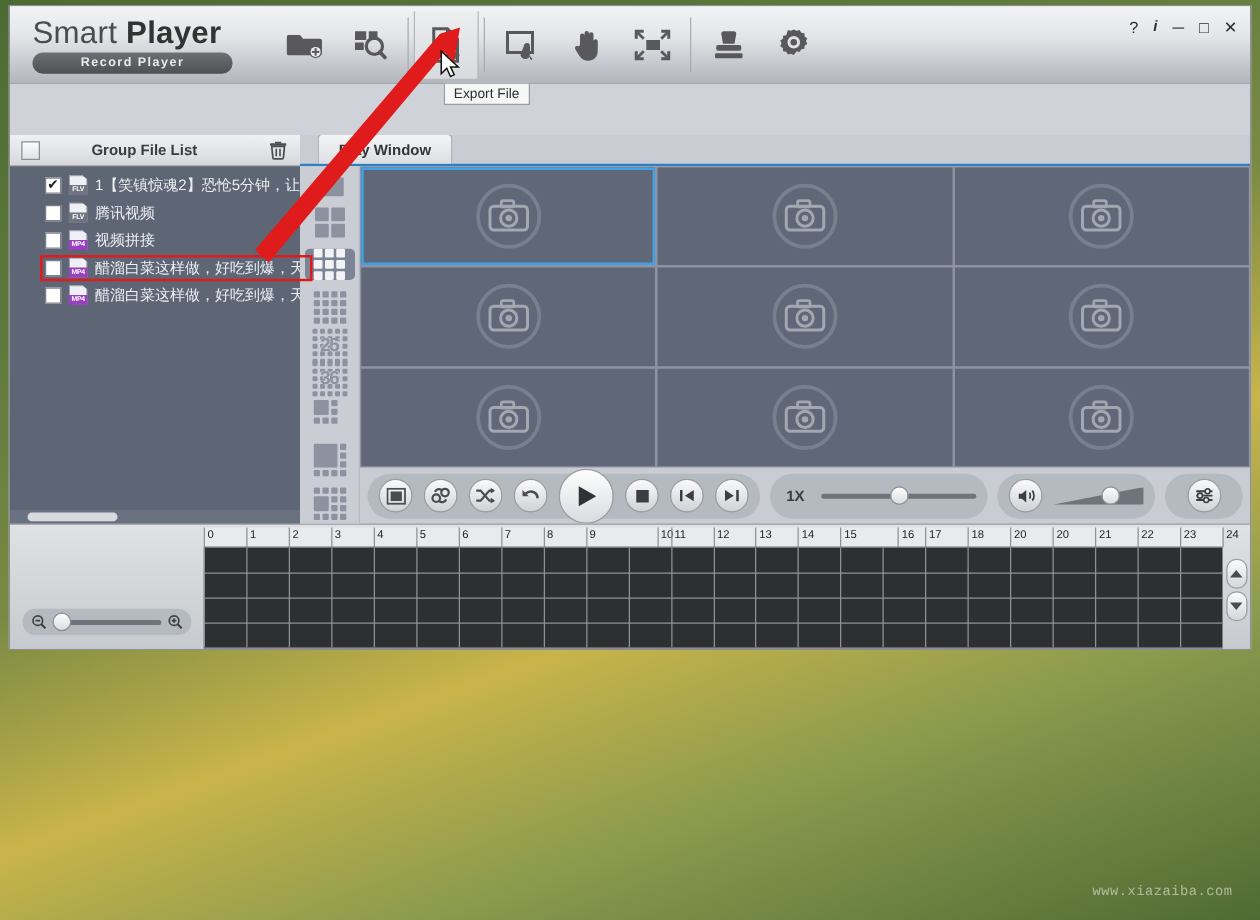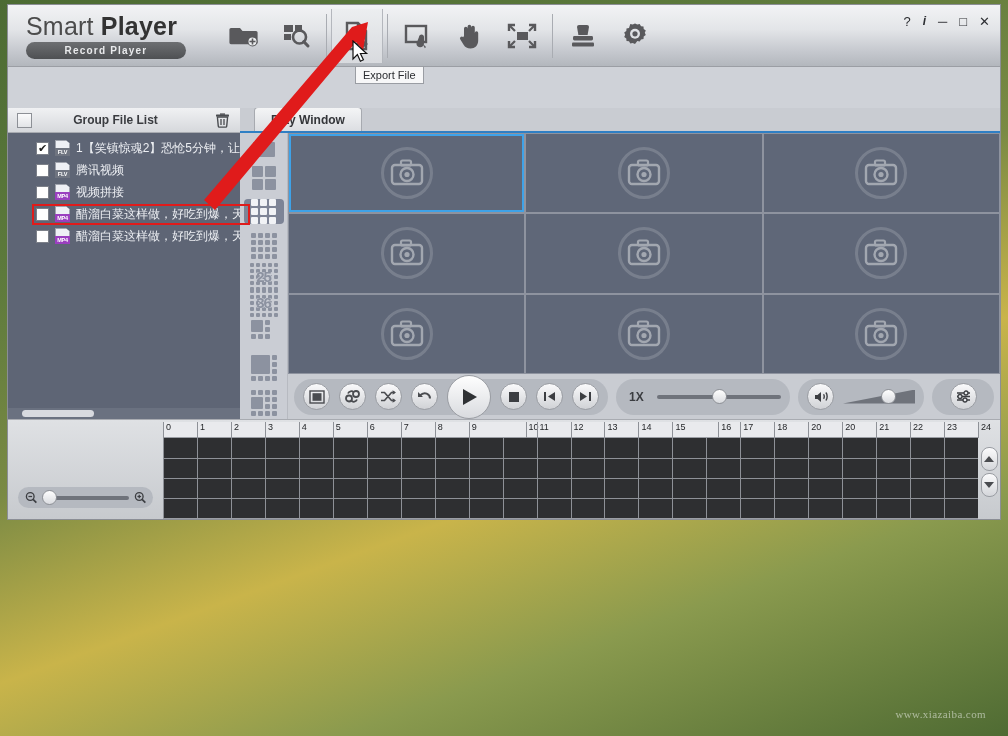--- a/index.html
+++ b/index.html
@@ -308,21 +308,21 @@
     position: absolute; left: 355px; top: 66px; z-index: 60;
     background: #f7f7f8; border: 1px solid #9a9da3;
     font-size: 11px; color: #2b2d31; padding: 2px 7px;
     white-space: nowrap;
   }
   .red-arrow { position: absolute; left: 180px; top: 20px; z-index: 55; pointer-events: none; }
   .cursor { position: absolute; left: 352px; top: 40px; z-index: 70; pointer-events: none; }
   .watermark {
     position: absolute; right: 22px; bottom: 16px; z-index: 50;
     font-size: 11px; color: rgba(255,255,255,.5);
-    font-family: Liberation Serif, serif;
+    font-family: Liberation Mono, monospace;
     letter-spacing: .4px; pointer-events: none; user-select: none;
   }
   .wm-big {
     position: absolute; right: 18px; bottom: 30px; z-index: 49;
     font-size: 38px; font-weight: bold; color: rgba(255,255,255,.30);
     letter-spacing: 2px; pointer-events: none; user-select: none;
     line-height: 38px;
   }
 </style>
 </head>

